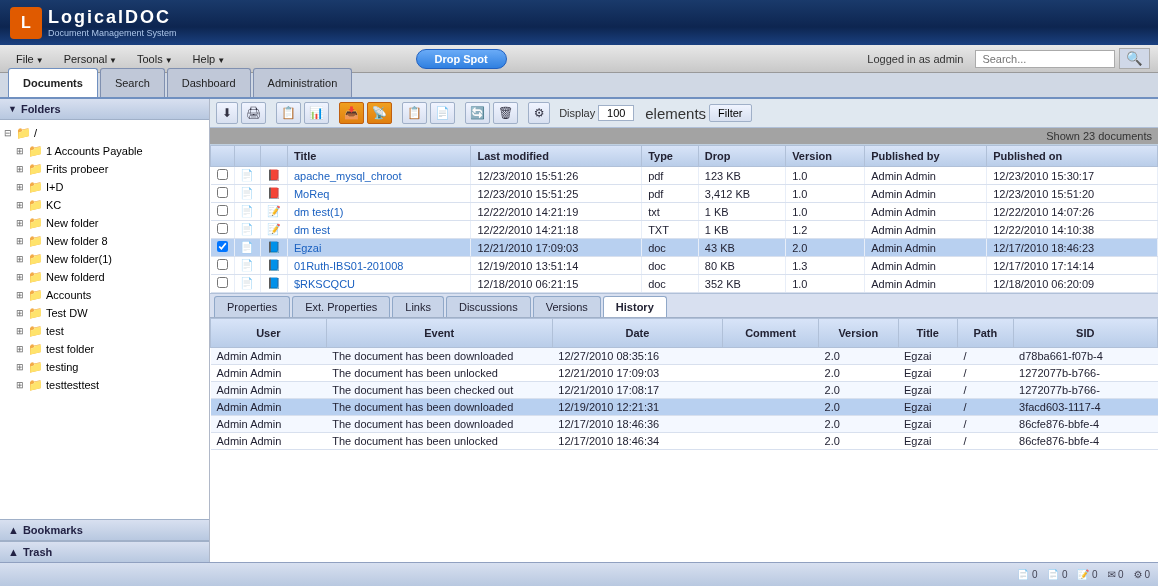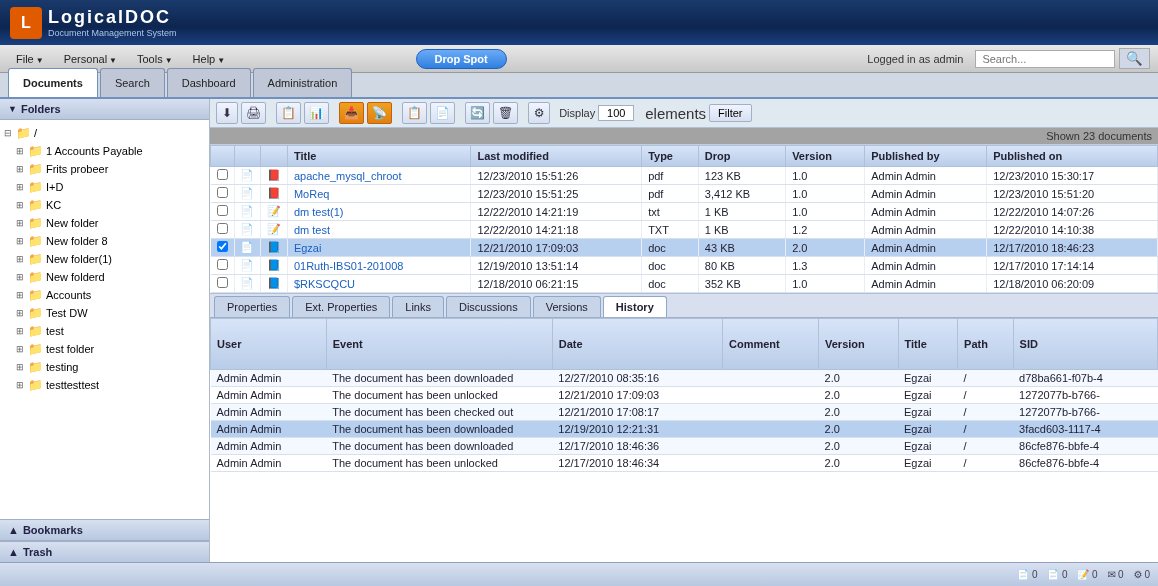--- a/index.html
+++ b/index.html
@@ -309,23 +309,23 @@
     }
     #history-table {
       width: 100%;
       border-collapse: collapse;
       font-size: 11px;
     }
     #history-table thead {
       background: linear-gradient(180deg, #d8e4f8, #b8cce8);
     }
     #history-table th {
-      padding: 19px 6px;
+      padding: 8px 6px;
       border: 1px solid #b0c0d8;
-      text-align: left;
+      text-align: center;
       font-weight: bold;
       color: #223;
       white-space: nowrap;
     }
     #history-table td {
       padding: 2px 6px;
       border-bottom: 1px solid #d8e0ee;
       color: #223;
       white-space: nowrap;
       overflow: hidden;

